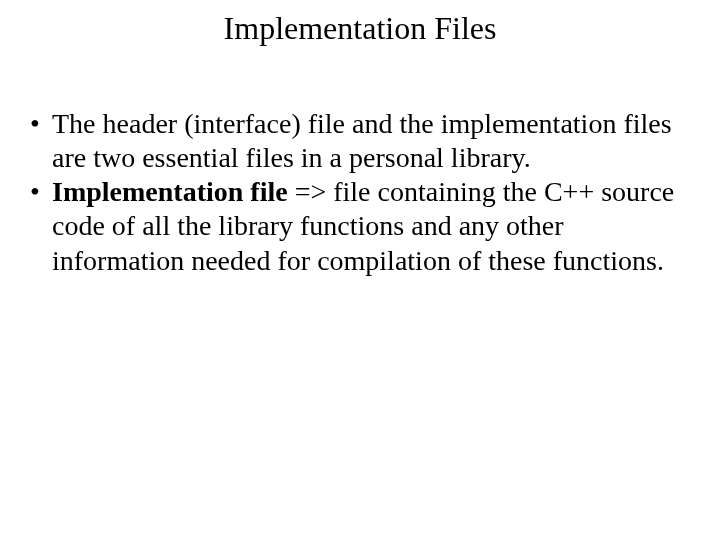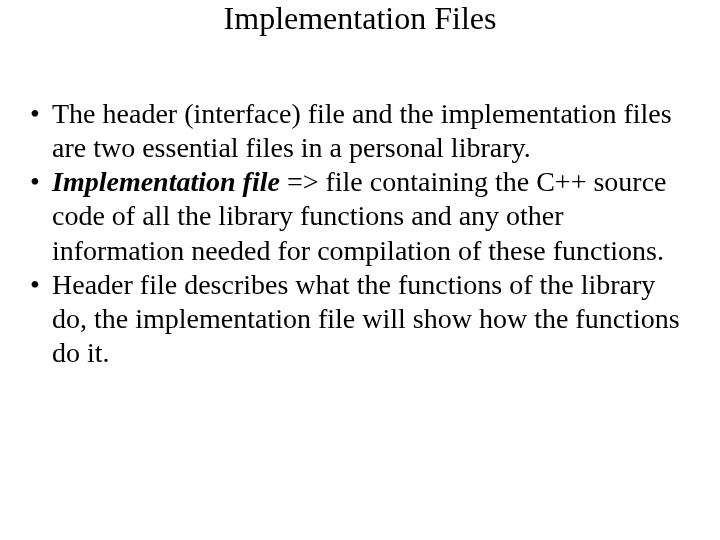--- a/index.html
+++ b/index.html
@@ -8,20 +8,21 @@
     width: 720px;
     height: 540px;
     background: #ffffff;
     font-family: "Times New Roman", Times, serif;
     color: #000000;
   }
   .slide {
     width: 720px;
     height: 540px;
     box-sizing: border-box;
+    padding-top: 10px;
   }
   .title {
     text-align: center;
     font-size: 32px;
     font-weight: normal;
     margin: 0 0 60px 0;
     padding: 0;
   }
   .body {
     padding: 0 30px 0 30px;
@@ -38,29 +39,27 @@
     text-indent: -22px;
     margin: 0;
   }
   ul.bullets > li::before {
     content: "•";
     display: inline-block;
     width: 22px;
     text-indent: 0;
   }
   .emph {
-    font-style: italic;
     font-weight: bold;
   }
 </style>
 </head>
 <body>
 
 <div class="slide">
   <h1 class="title">Implementation Files</h1>
   <div class="body">
     <ul class="bullets">
       <li><span>The header (interface) file and the implementation files are two essential files in a personal library.</span></li>
       <li><span class="emph">Implementation file</span><span> =&gt; file containing the C++ source code of all the library functions and any other information needed for compilation of these functions.</span></li>
-      <li><span>Header file describes what the functions of the library do, the implementation file will show how the functions do it.</span></li>
     </ul>
   </div>
 </div>
 
 </body></html>

